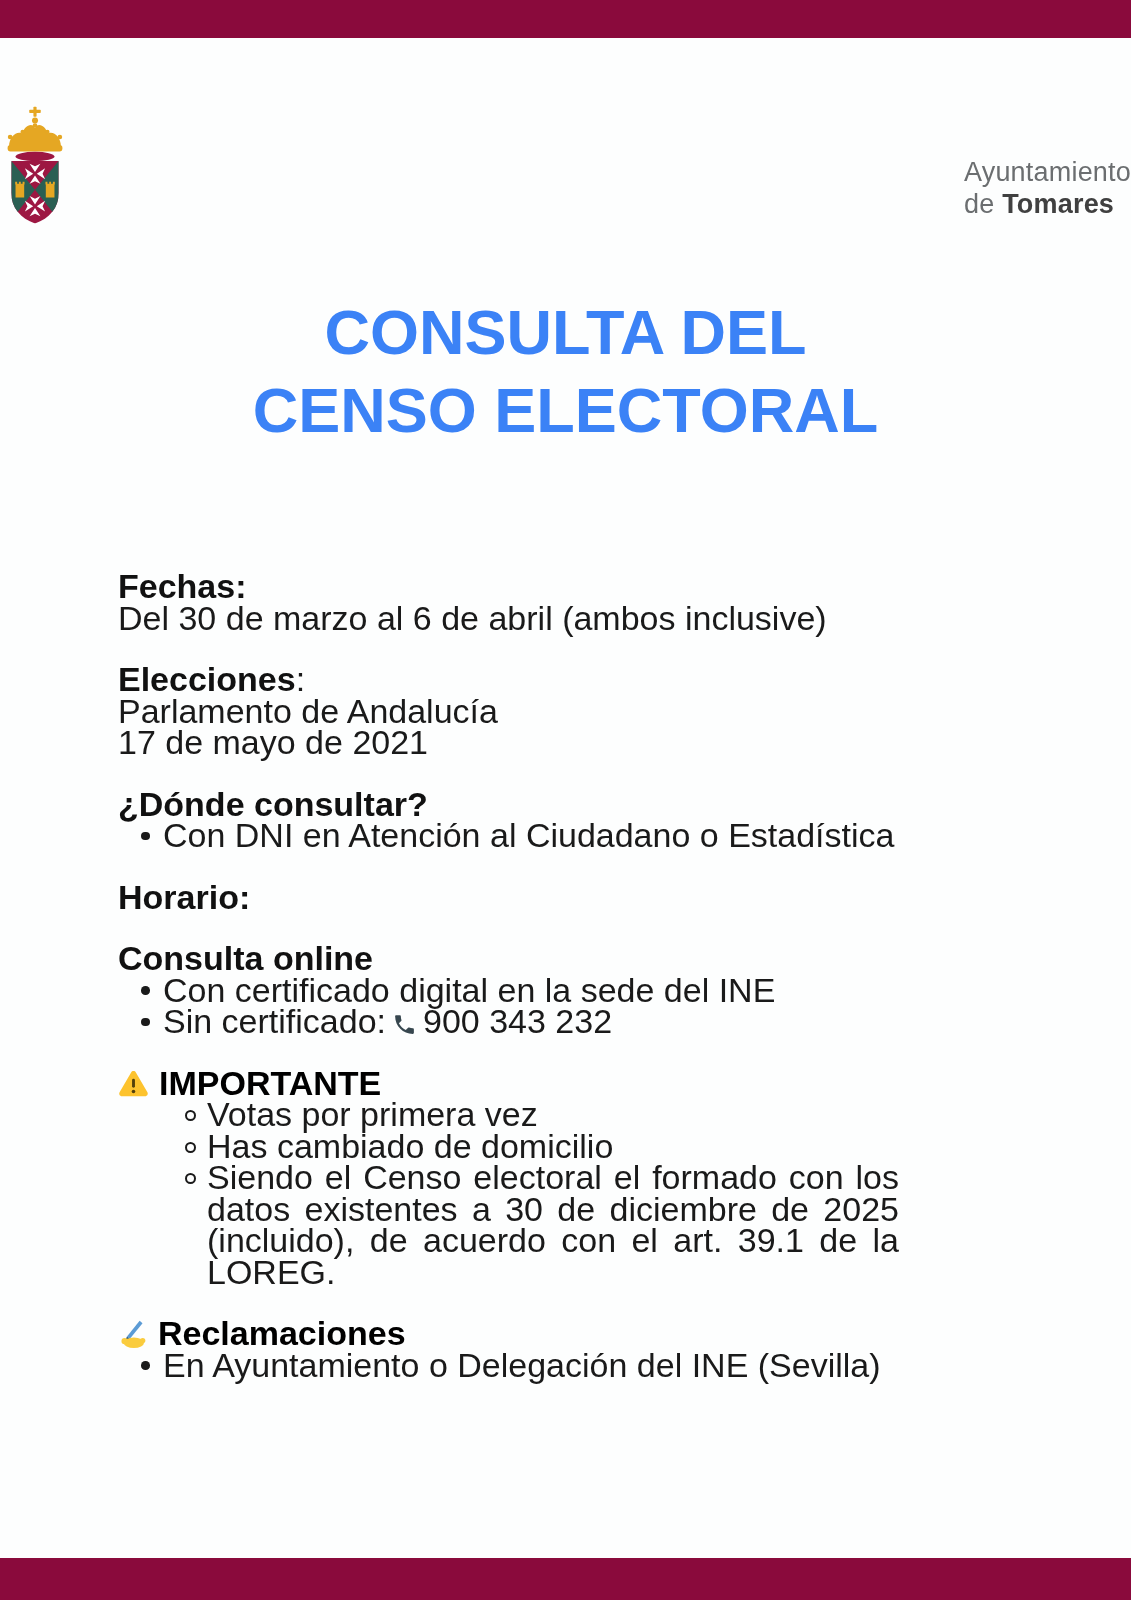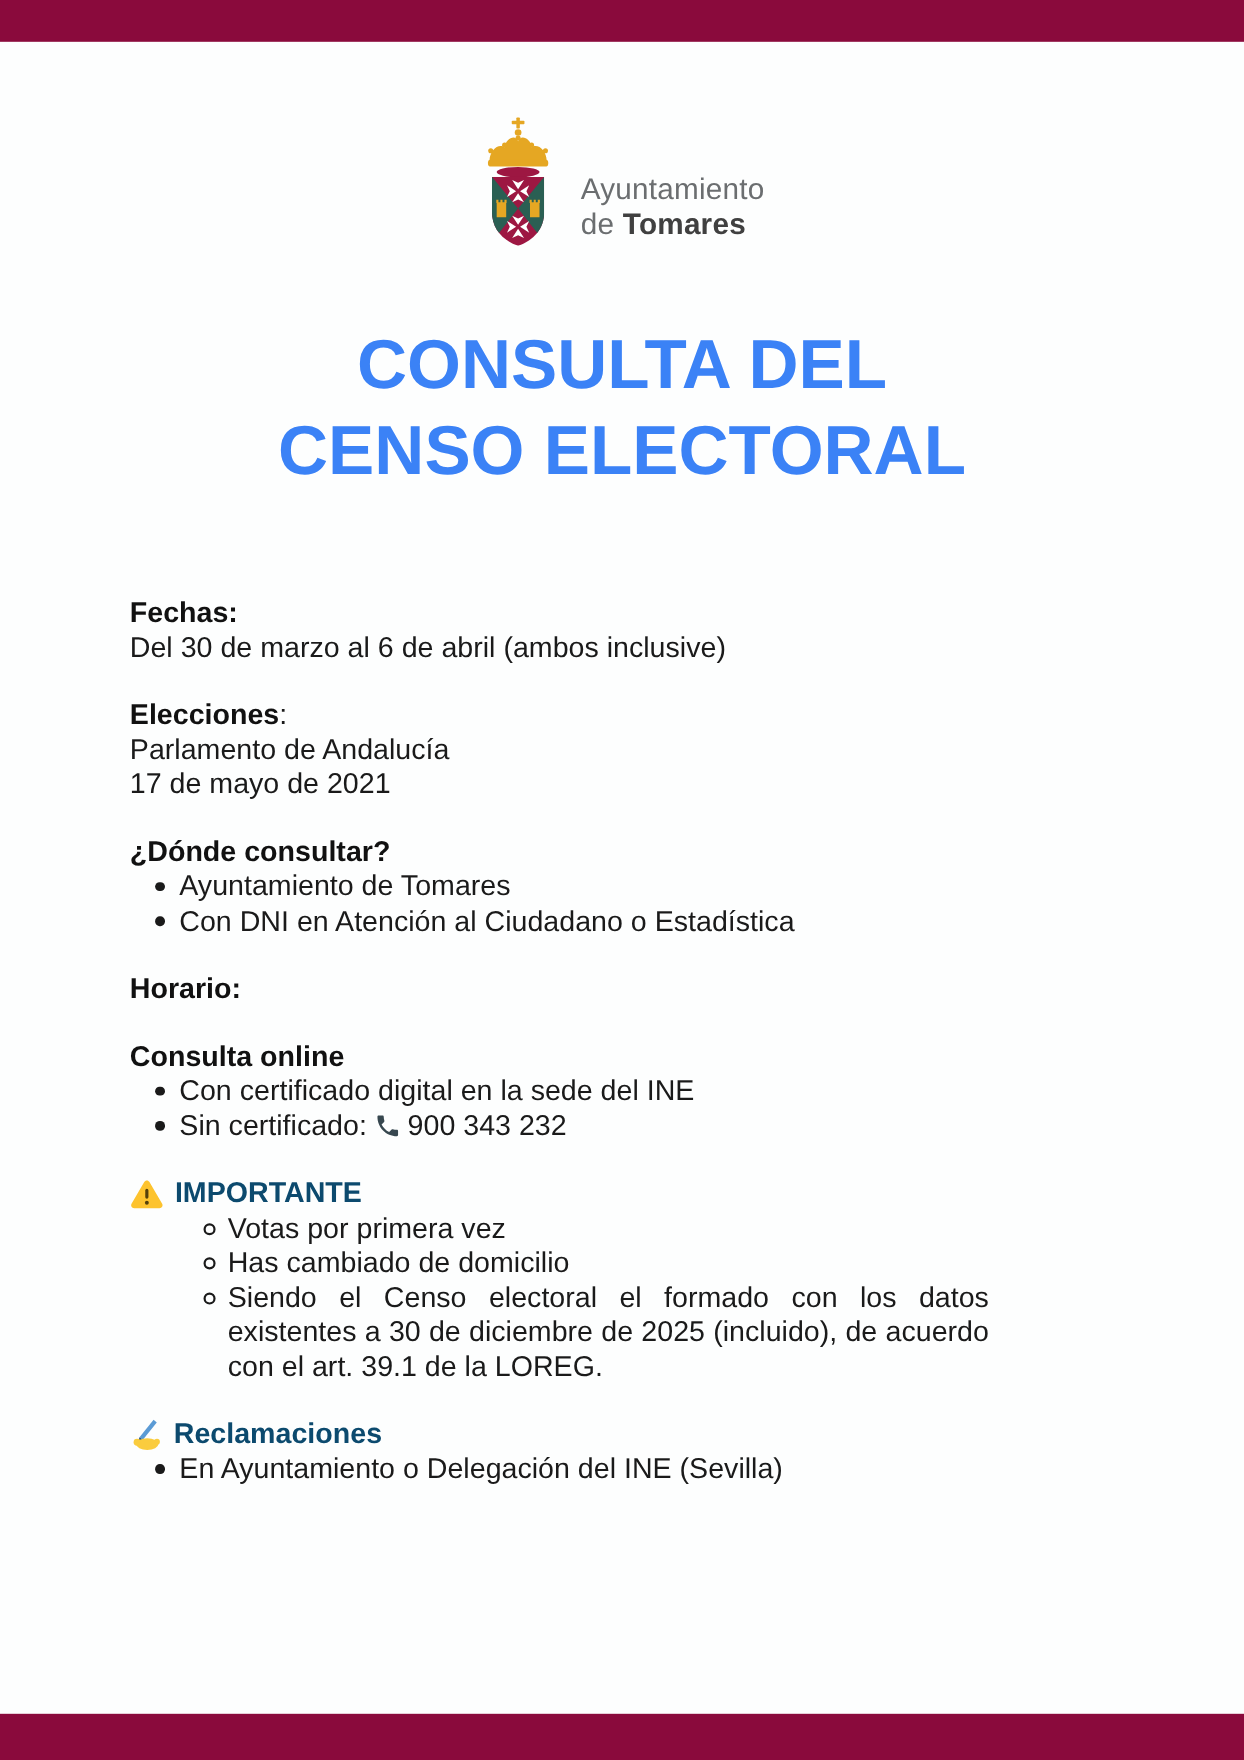--- a/index.html
+++ b/index.html
@@ -6,34 +6,34 @@
   body{
     width:1131px;height:1600px;position:relative;background:#FDFEFE;
     font-family:"Liberation Sans","DejaVu Sans",sans-serif;
     color:#1A1A1A;overflow:hidden;
   }
   .bar{position:absolute;left:0;right:0;background:#8A0A3C;}
   .bar-top{top:0;height:38px;}
   .bar-bottom{bottom:0;height:42px;}
 
   
-  .logo-row{position:absolute;top:106px;left:0;right:0;display:flex;justify-content:center;align-items:flex-start;gap:22px;}
+  .logo-row{position:absolute;top:106px;left:0;right:0;display:flex;justify-content:space-between;align-items:flex-start;gap:22px;}
   .logo-text{padding-top:50px;font-size:27px;line-height:32px;color:#6B6E70;letter-spacing:0.2px;}
   .logo-text b{font-weight:bold;color:#404040;}
 
   
   .title{position:absolute;top:293px;left:0;right:0;text-align:center;
     font-size:63px;line-height:78px;font-weight:bold;color:#3b82f6;letter-spacing:0px;}
 
   
-  .content{position:absolute;top:541px;left:118px;width:896px;font-size:26px;line-height:31.5px;}
+  .content{position:absolute;top:571px;left:118px;width:896px;font-size:34px;line-height:31.5px;}
   .sec{margin-bottom:30px;}
   .h{font-weight:bold;color:#111;}
   .colon{font-weight:normal;}
-  .h-row{display:flex;align-items:center;gap:10px;font-weight:bold;color:#0c4a6e;}
+  .h-row{display:flex;align-items:center;gap:10px;font-weight:bold;color:#000000;}
   .h-row .ic{flex:0 0 auto;display:inline-flex;}
 
   .b1{position:relative;padding-left:45px;}
   .b1::before{content:"";position:absolute;left:23px;top:11.5px;width:8.5px;height:8.5px;border-radius:50%;background:#1A1A1A;}
   .b2{position:relative;padding-left:89px;}
   .b2::before{content:"";position:absolute;left:67px;top:11px;width:7px;height:7px;border-radius:50%;border:2.2px solid #1A1A1A;background:transparent;}
   .just{text-align:justify;max-width:692px;}
 
   .phone-ic{vertical-align:-4px;margin:0 6px 0 6px;}
 </style>
@@ -95,21 +95,20 @@
   </div>
 
   <div class="sec">
     <div><span class="h">Elecciones</span><span class="colon">:</span></div>
     <div>Parlamento de Andalucía</div>
     <div>17 de mayo de 2021</div>
   </div>
 
   <div class="sec">
     <div class="h">¿Dónde consultar?</div>
-    <div class="b1">Ayuntamiento de Tomares</div>
     <div class="b1">Con DNI en Atención al Ciudadano o Estadística</div>
   </div>
 
   <div class="sec">
     <div class="h">Horario:</div>
   </div>
 
   <div class="sec">
     <div class="h">Consulta online</div>
     <div class="b1">Con certificado digital en la sede del INE</div>

